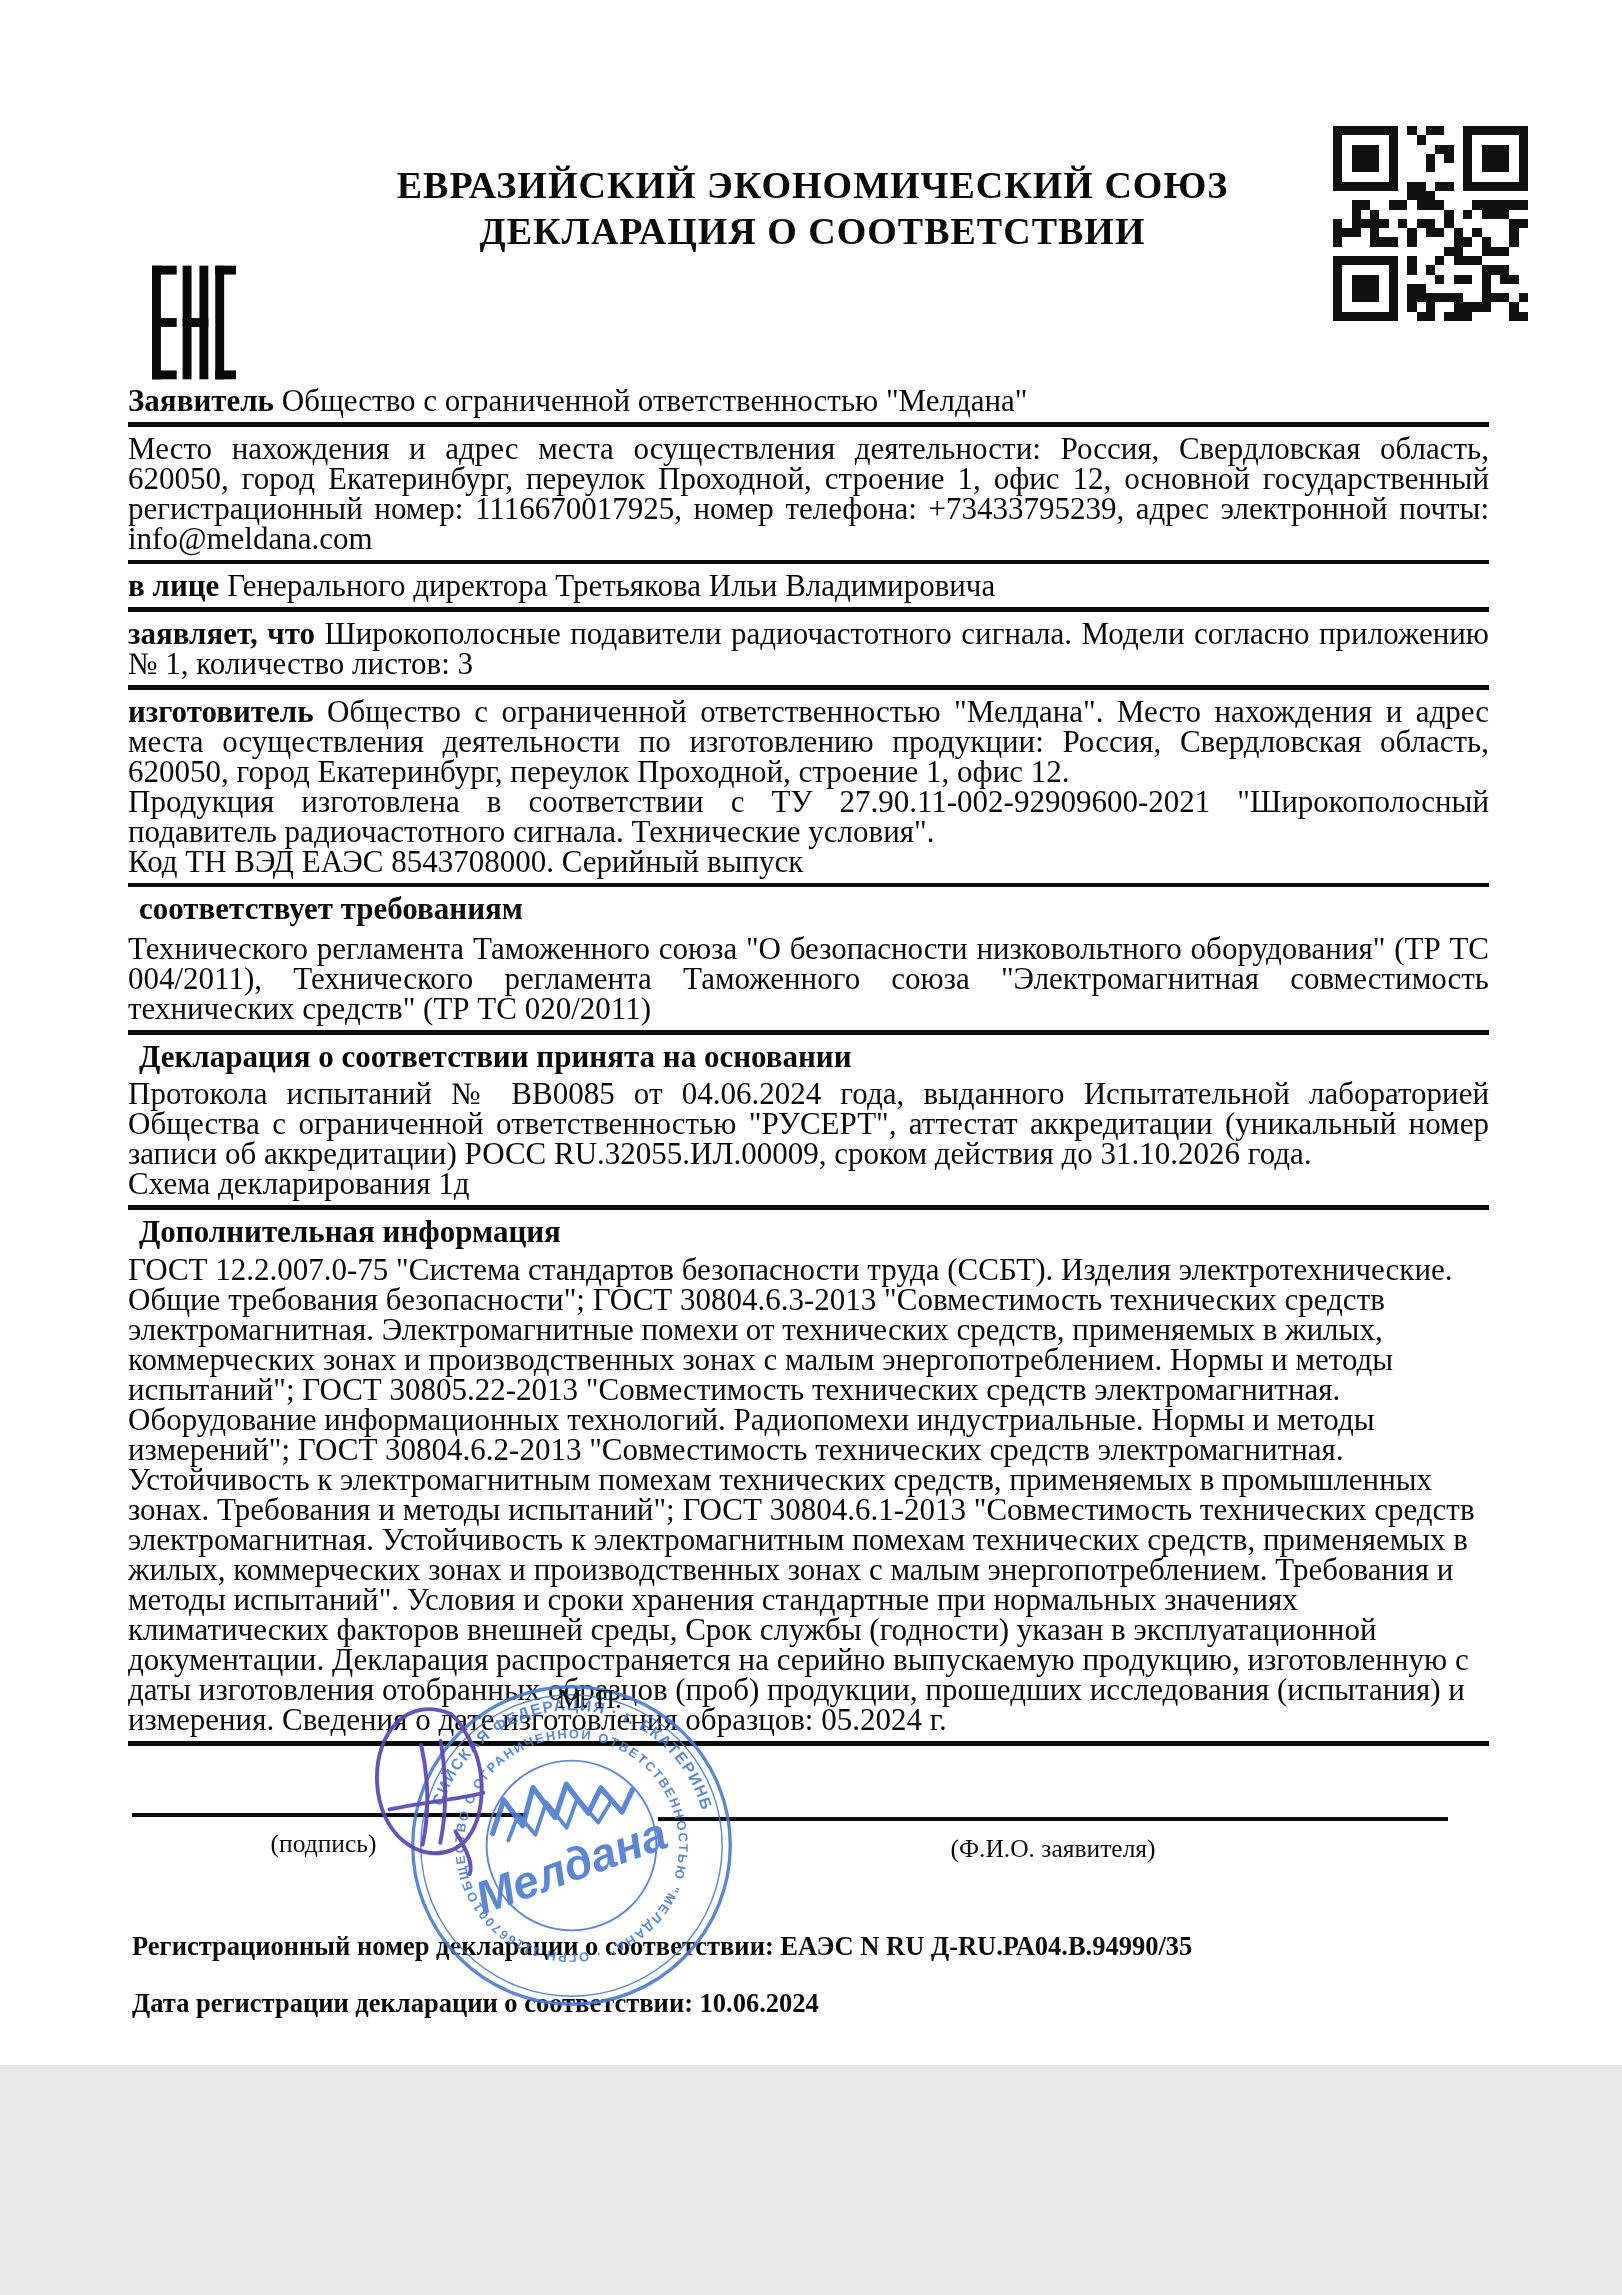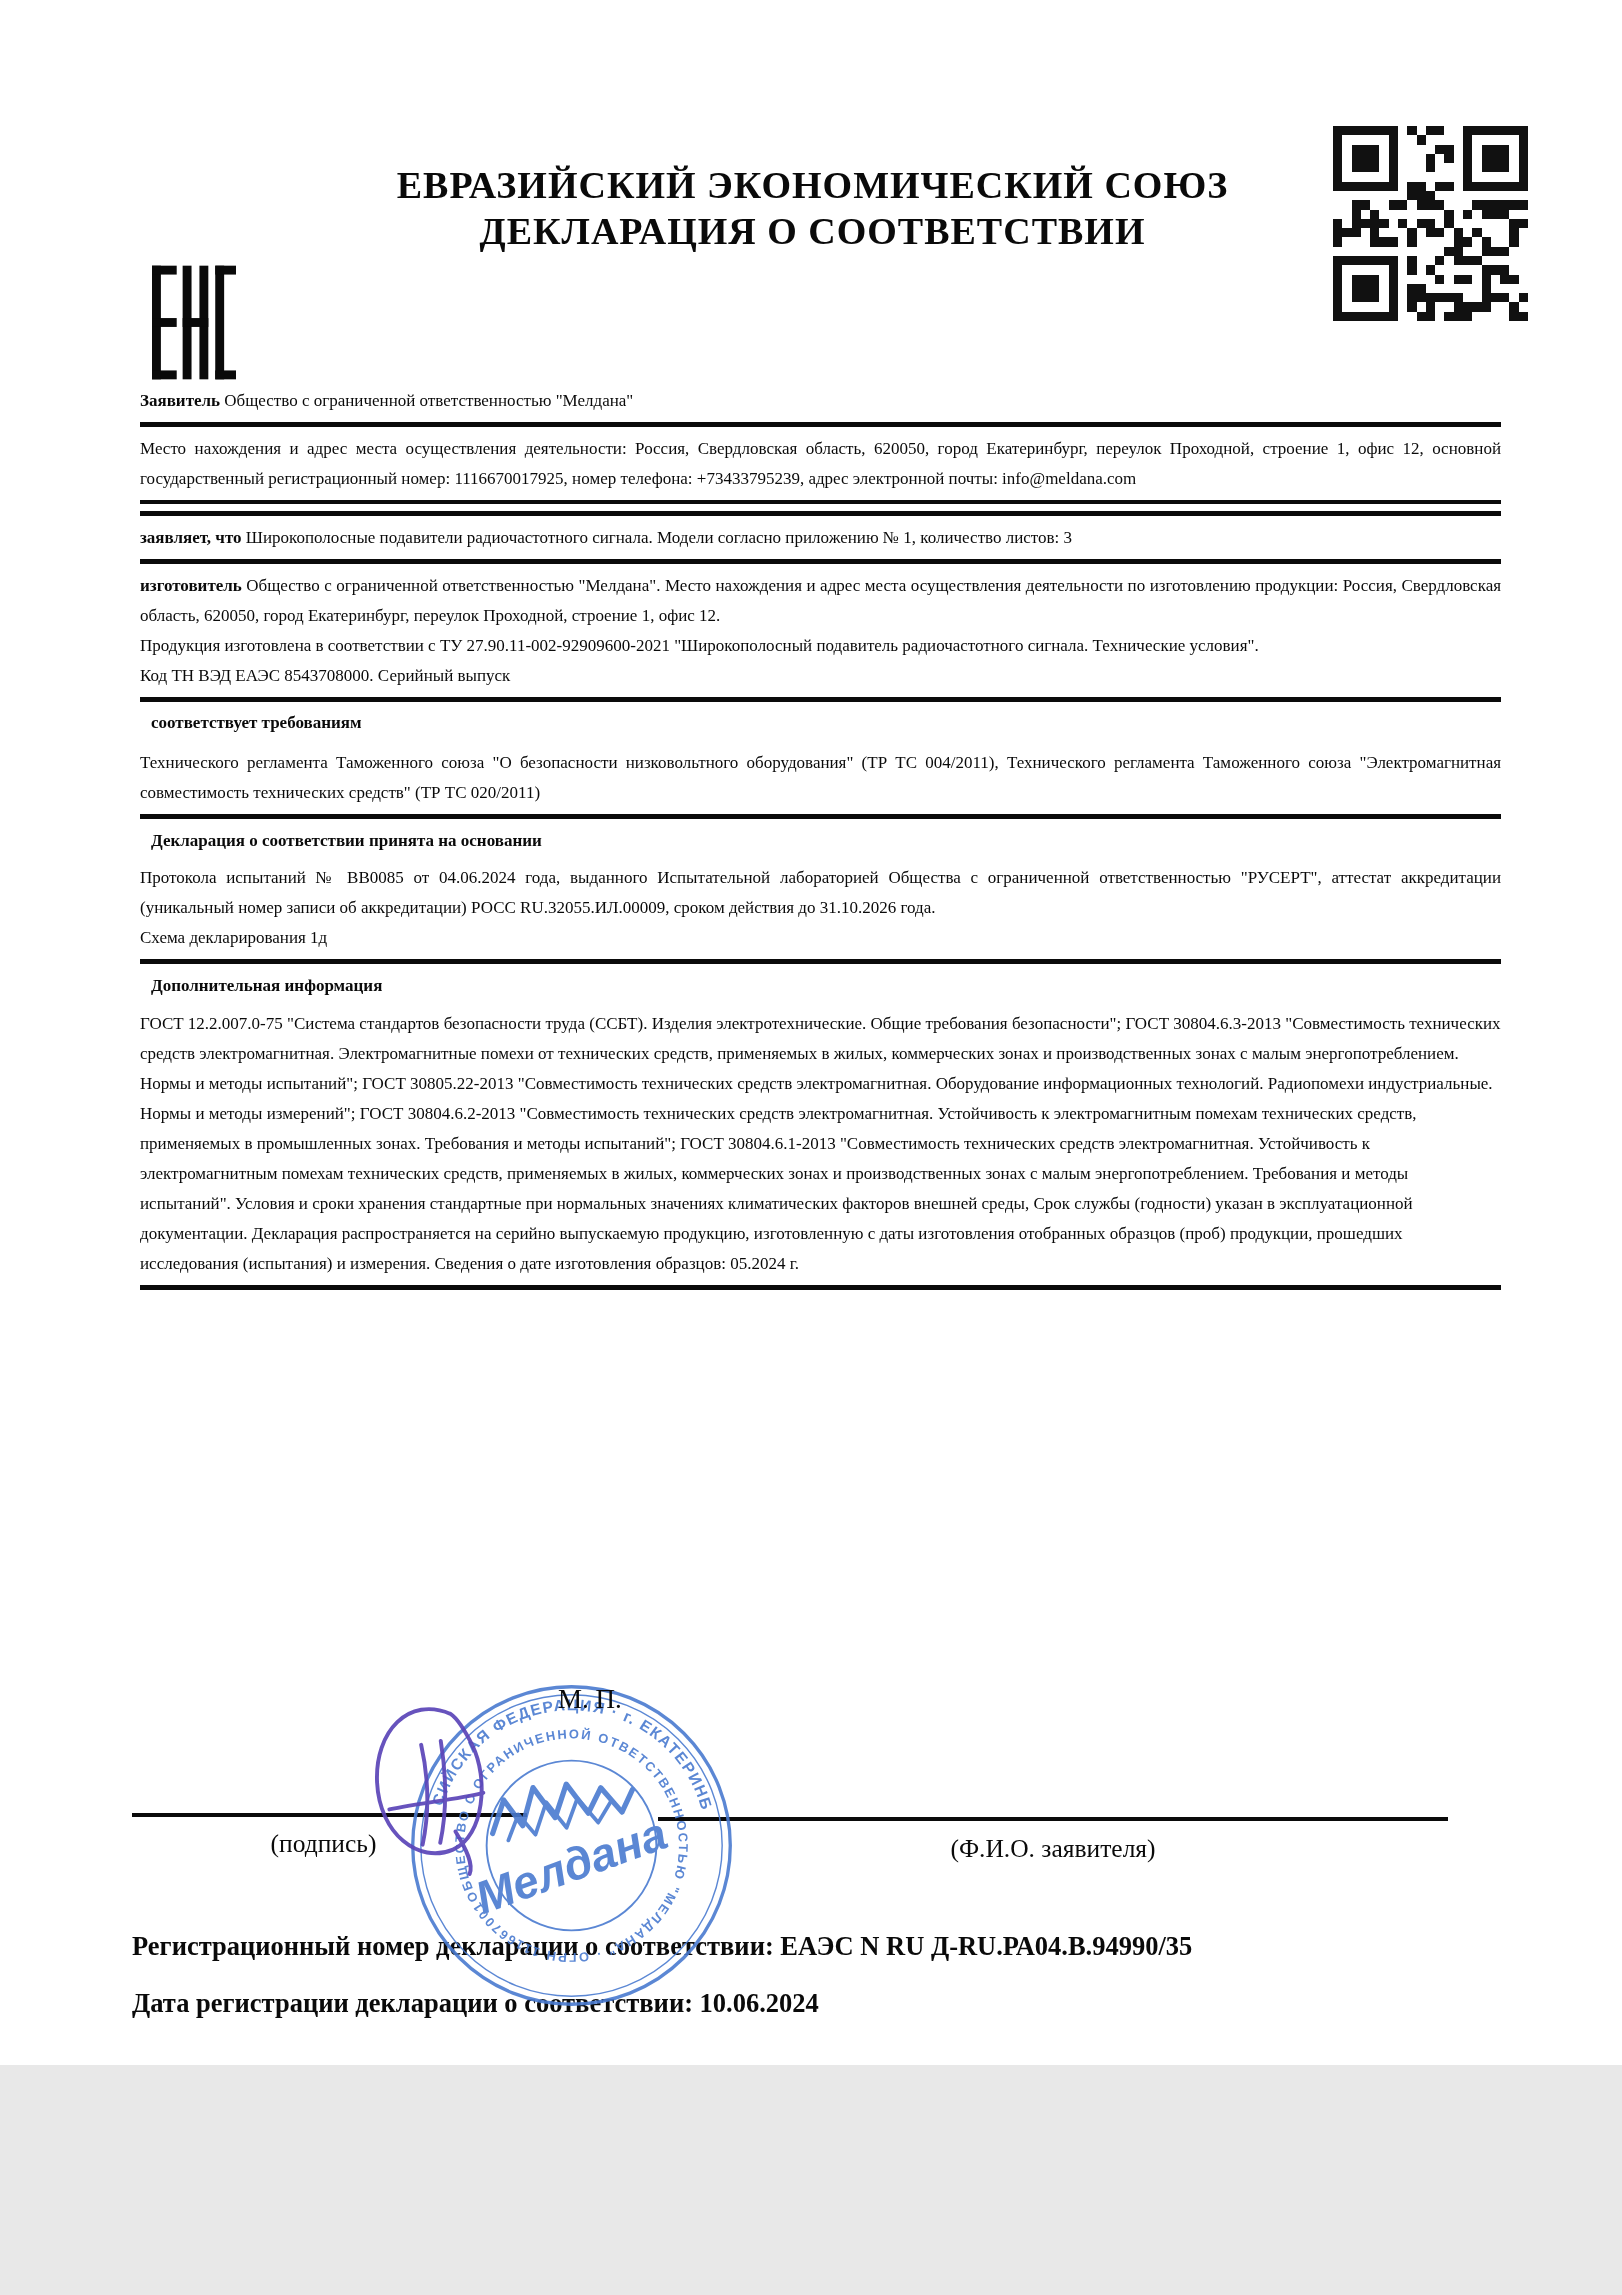--- a/index.html
+++ b/index.html
@@ -13,21 +13,21 @@
     margin:0 auto;
     padding-left:20px;
   }
   .title-block{
     position:absolute;left:132px;top:162px;width:1361px;
     text-align:center;font-weight:bold;
     font-size:38px;line-height:46px;letter-spacing:1px;
   }
   .eac{position:absolute;left:152px;top:265px;width:84px;height:115px;}
   .qr{position:absolute;left:1333px;top:126px;width:195px;height:195px;}
-  .flow{position:absolute;left:140px;top:386px;width:1361px;font-size:17px;line-height:30px;}
+  .flow{position:absolute;left:128px;top:386px;width:1361px;font-size:31px;line-height:30px;}
   .para{margin:0;}
   .just{text-align:justify;}
   .b{font-weight:bold;margin-left:11px;}
   .lbl{font-weight:bold;}
   .rl{height:4.9px;background:#0a0a0a;margin:5.9px 0 6.9px 0;}
   .mt20{margin-top:9.8px;}
   .mt36{margin-top:7px;}
   .gap18{margin-top:8.8px;}
   
   .sigline{position:absolute;height:3.9px;background:#0a0a0a;z-index:1;}
@@ -199,20 +199,21 @@
   <div class="flow">
 
     <p class="para"><span class="lbl">Заявитель</span> <span>Общество с ограниченной ответственностью "Мелдана"</span></p>
 
     <div class="rl"></div>
 
     <p class="para just">Место нахождения и адрес места осуществления деятельности: Россия, Свердловская область, 620050, город Екатеринбург, переулок Проходной, строение 1, офис 12, основной государственный регистрационный номер: 1116670017925, номер телефона: +73433795239, адрес электронной почты: info@meldana.com</p>
 
     <div class="rl"></div>
 
+    <p class="para"><span class="lbl">в лице</span> <span>Генерального директора Третьякова Ильи Владимировича</span></p>
 
     <div class="rl"></div>
 
     <p class="para just"><span class="lbl">заявляет, что</span> <span>Широкополосные подавители радиочастотного сигнала.  Модели согласно приложению  № 1, количество листов: 3</span></p>
 
     <div class="rl"></div>
 
     <p class="para just"><span class="lbl">изготовитель</span> <span>Общество с ограниченной ответственностью "Мелдана". Место нахождения и адрес места осуществления деятельности по изготовлению продукции: Россия, Свердловская область, 620050, город Екатеринбург, переулок Проходной, строение 1, офис 12.</span></p>
     <p class="para just">Продукция изготовлена в соответствии с ТУ 27.90.11-002-92909600-2021 "Широкополосный подавитель радиочастотного сигнала. Технические условия".</p>
     <p class="para">Код ТН ВЭД ЕАЭС 8543708000. Серийный выпуск</p>

